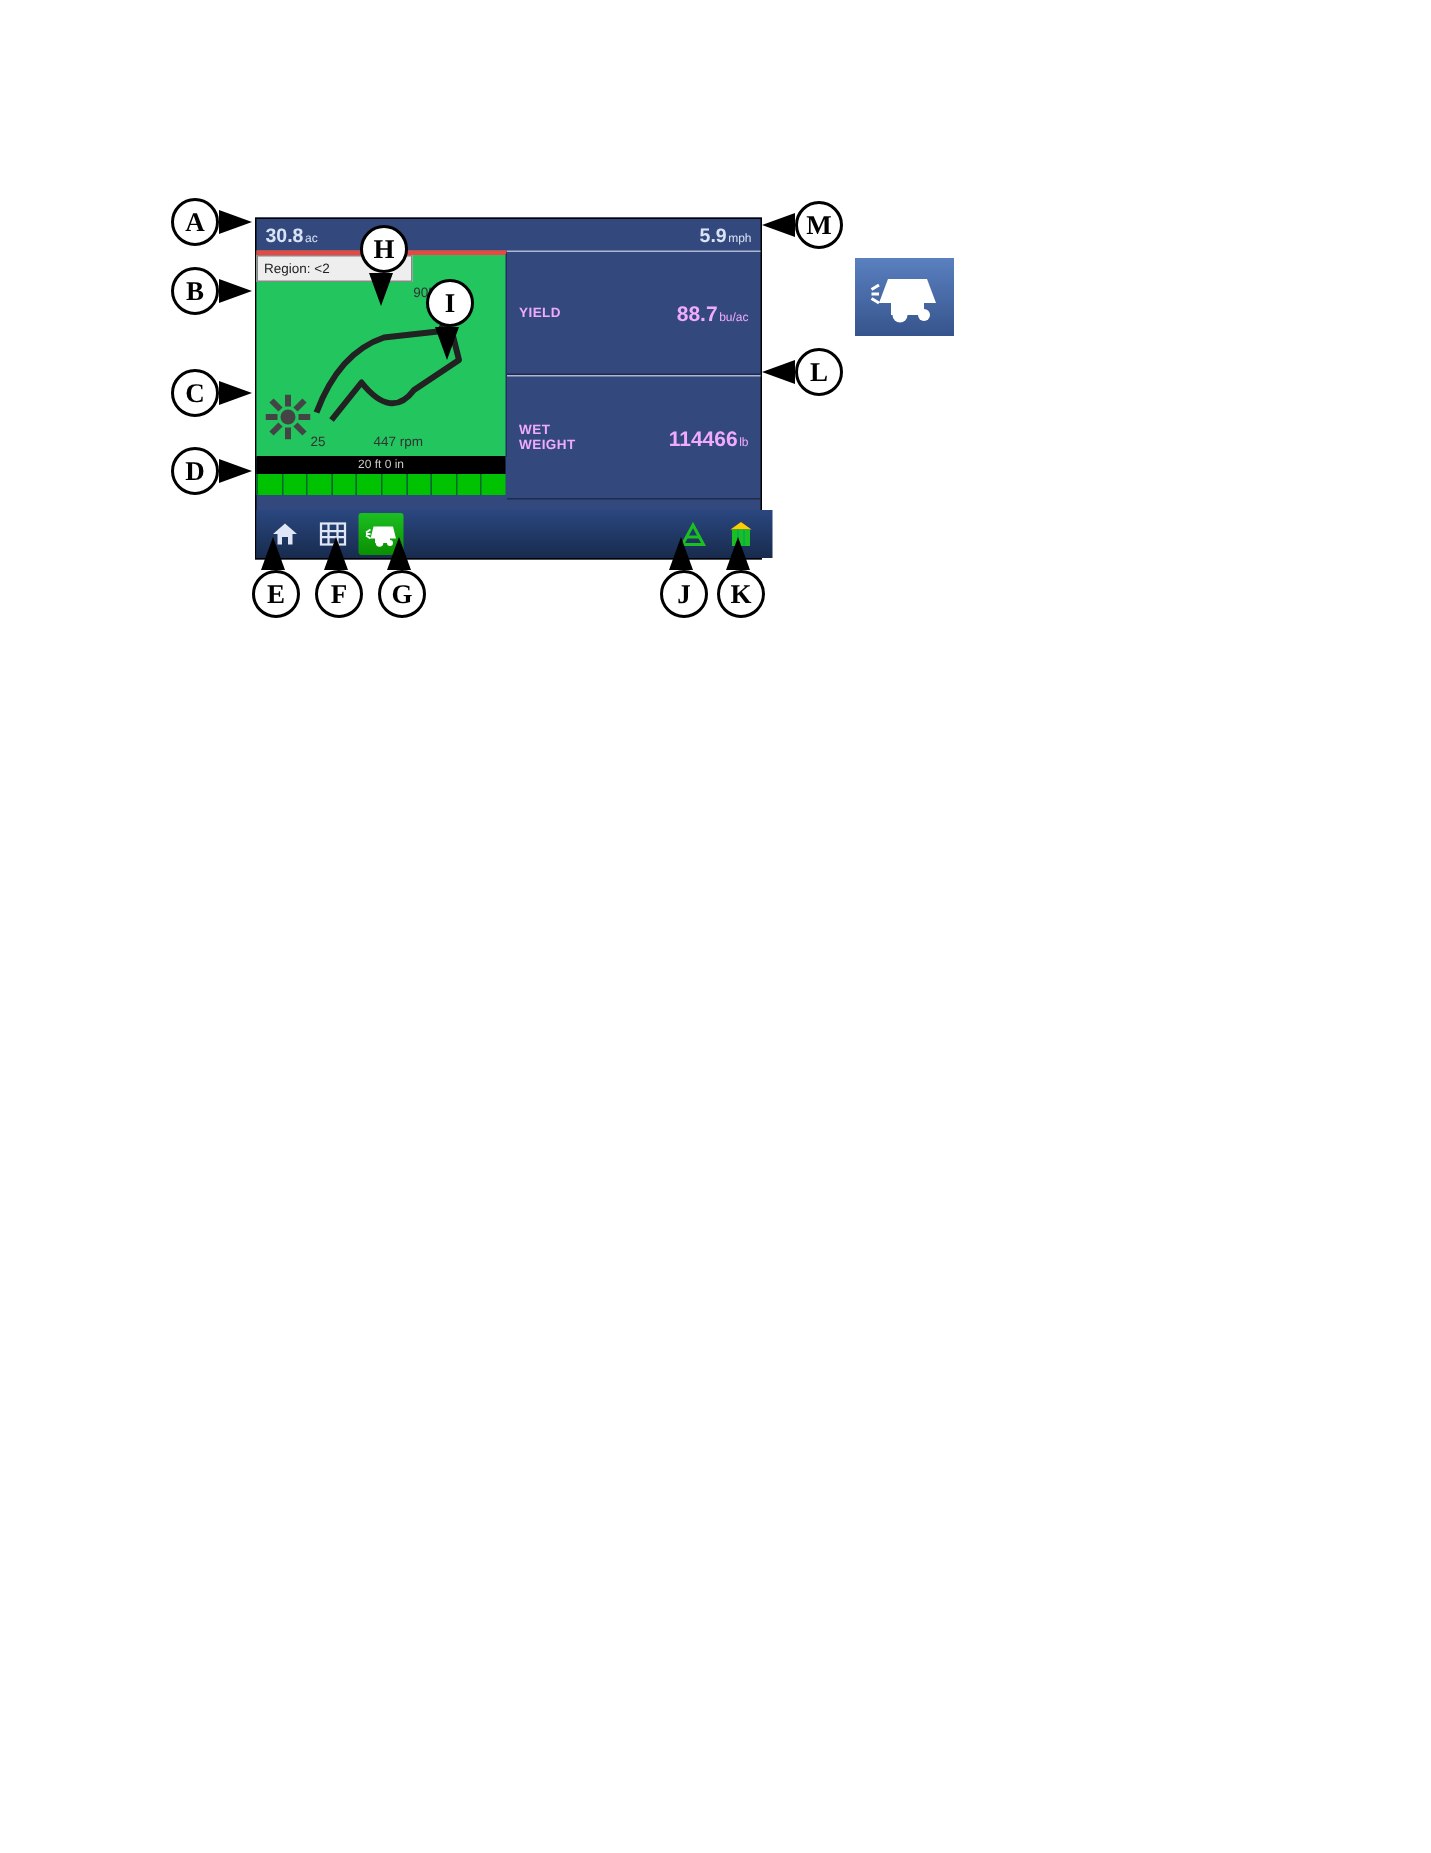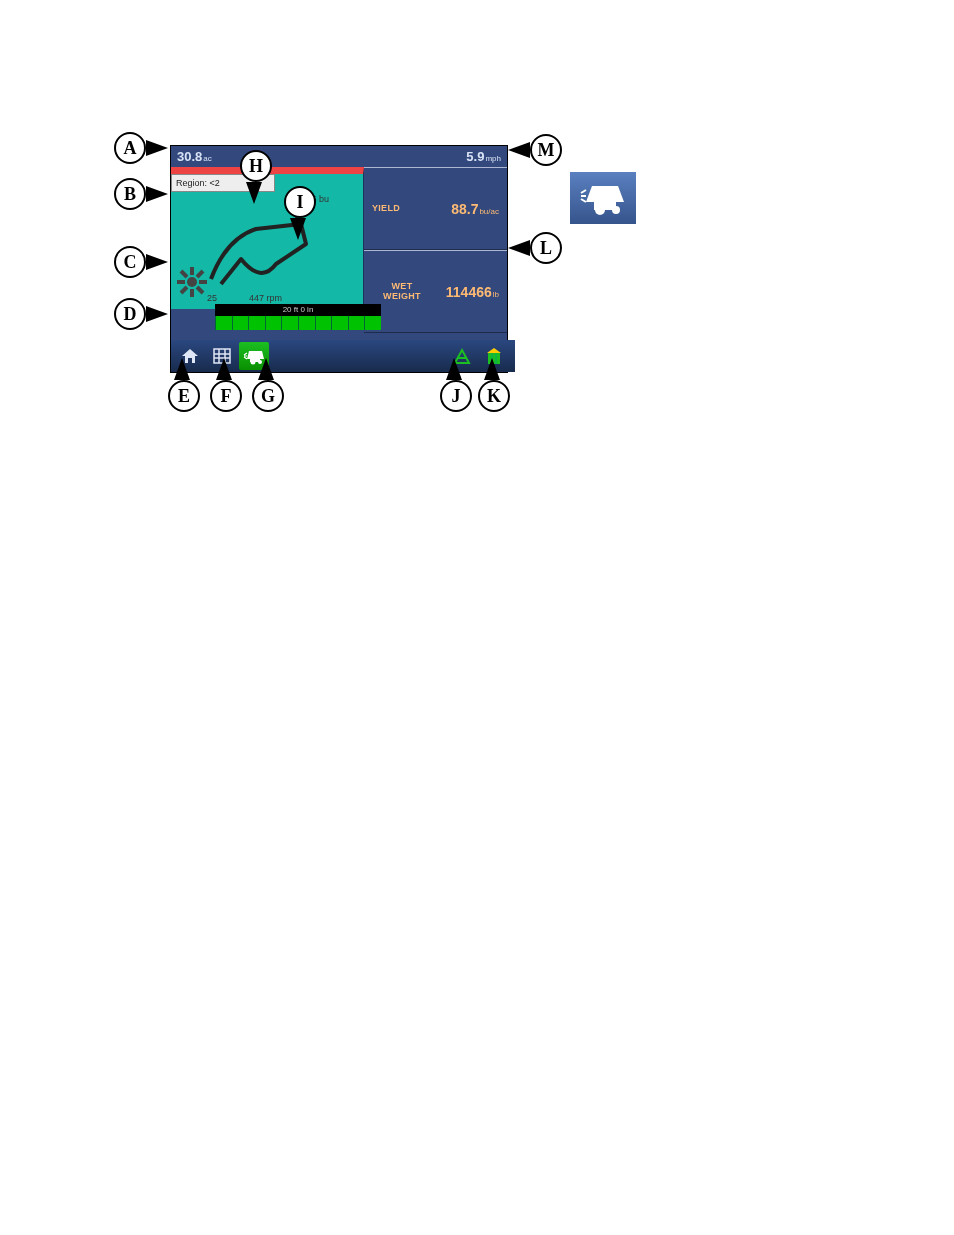--- a/index.html
+++ b/index.html
@@ -1,33 +1,33 @@
 <!DOCTYPE html>
 <html><head>
 <meta charset="utf-8">
 <style>
   html,body{margin:0;padding:0;background:#fff;font-family:Arial,Helvetica,sans-serif;}
   .canvas{position:relative;width:954px;height:1235px;}
   .screen{position:absolute;left:170px;top:145px;width:336px;height:226px;border:1px solid #000;background:#33487c;}
   .topbar{display:flex;justify-content:space-between;align-items:baseline;padding:3px 6px;color:#d9e3f6;font-size:13px;font-weight:bold;}
   .topbar .unit{font-size:8px;font-weight:normal;padding-left:1px;}
   .lower{display:flex;height:166px;}
-  .mappanel{width:166px;background:#14b8a6;border-right:1px solid #21335a;border-top:7px solid #ef4444;position:relative;height:135px;padding-left:26px;}
+  .mappanel{width:166px;background:#22c55e;border-right:1px solid #21335a;border-top:3px solid #ef4444;position:relative;height:135px;}
   .regionbtn{position:absolute;left:0;top:0;width:98px;height:16px;background:#eee;border:1px solid #888;font-size:9px;line-height:16px;padding-left:4px;color:#222;}
   .mapnum-right{position:absolute;right:34px;top:20px;font-size:9px;color:#333;}
   .mapnum-bl{position:absolute;left:36px;bottom:6px;font-size:9px;color:#333;}
   .mapnum-bc{position:absolute;left:78px;bottom:6px;font-size:9px;color:#333;}
   .cog{position:absolute;left:6px;bottom:12px;}
   svg.route{position:absolute;left:0;top:0;}
   .datapanel{flex:1;display:flex;flex-direction:column;}
-  .datarow{flex:1;display:flex;align-items:center;justify-content:space-between;padding:0 8px;color:#fdba74;border-top:1px solid #adb7d4;border-bottom:1px solid #1e2b4c;text-align:center;}
+  .datarow{flex:1;display:flex;align-items:center;justify-content:space-between;padding:0 8px;color:#f0abfc;border-top:1px solid #adb7d4;border-bottom:1px solid #1e2b4c;}
   .datarow .lbl{font-size:9px;font-weight:bold;letter-spacing:.3px;max-width:60px;line-height:1.1;}
   .datarow .val{font-size:14px;font-weight:bold;}
   .datarow .u{font-size:8px;font-weight:normal;padding-left:1px;}
-  .swathwrap{position:absolute;left:0;top:158px;width:166px;margin-left:44px;}
+  .swathwrap{position:absolute;left:0;top:158px;width:166px;}
   .swathlabel{background:#000;color:#ccc;font-size:8px;text-align:center;height:12px;line-height:12px;}
   .swathbar{display:flex;height:14px;}
   .swathbar div{flex:1;background:#00c200;border-left:1px solid #063;}
   .bottombar{position:absolute;left:0;bottom:0;width:100%;height:32px;background:linear-gradient(#2a4780,#182b4d);display:flex;align-items:center;padding:0 4px;}
   .navbtn{width:30px;height:28px;margin-right:2px;display:flex;align-items:center;justify-content:center;border-radius:2px;}
   .navbtn.active{background:#0a8f00;background:linear-gradient(#1bbf22,#0a8f00);}
   .bottombar .spacer{flex:1;}
   .tile{position:absolute;left:570px;top:172px;width:66px;height:52px;background:linear-gradient(#5a80c0,#36548c);}
   .callout{position:absolute;width:28px;height:28px;border:2.5px solid #000;border-radius:50%;background:#fff;display:flex;align-items:center;justify-content:center;font-family:Georgia,serif;font-weight:bold;font-size:18px;}
   .ptr{position:absolute;width:0;height:0;}

